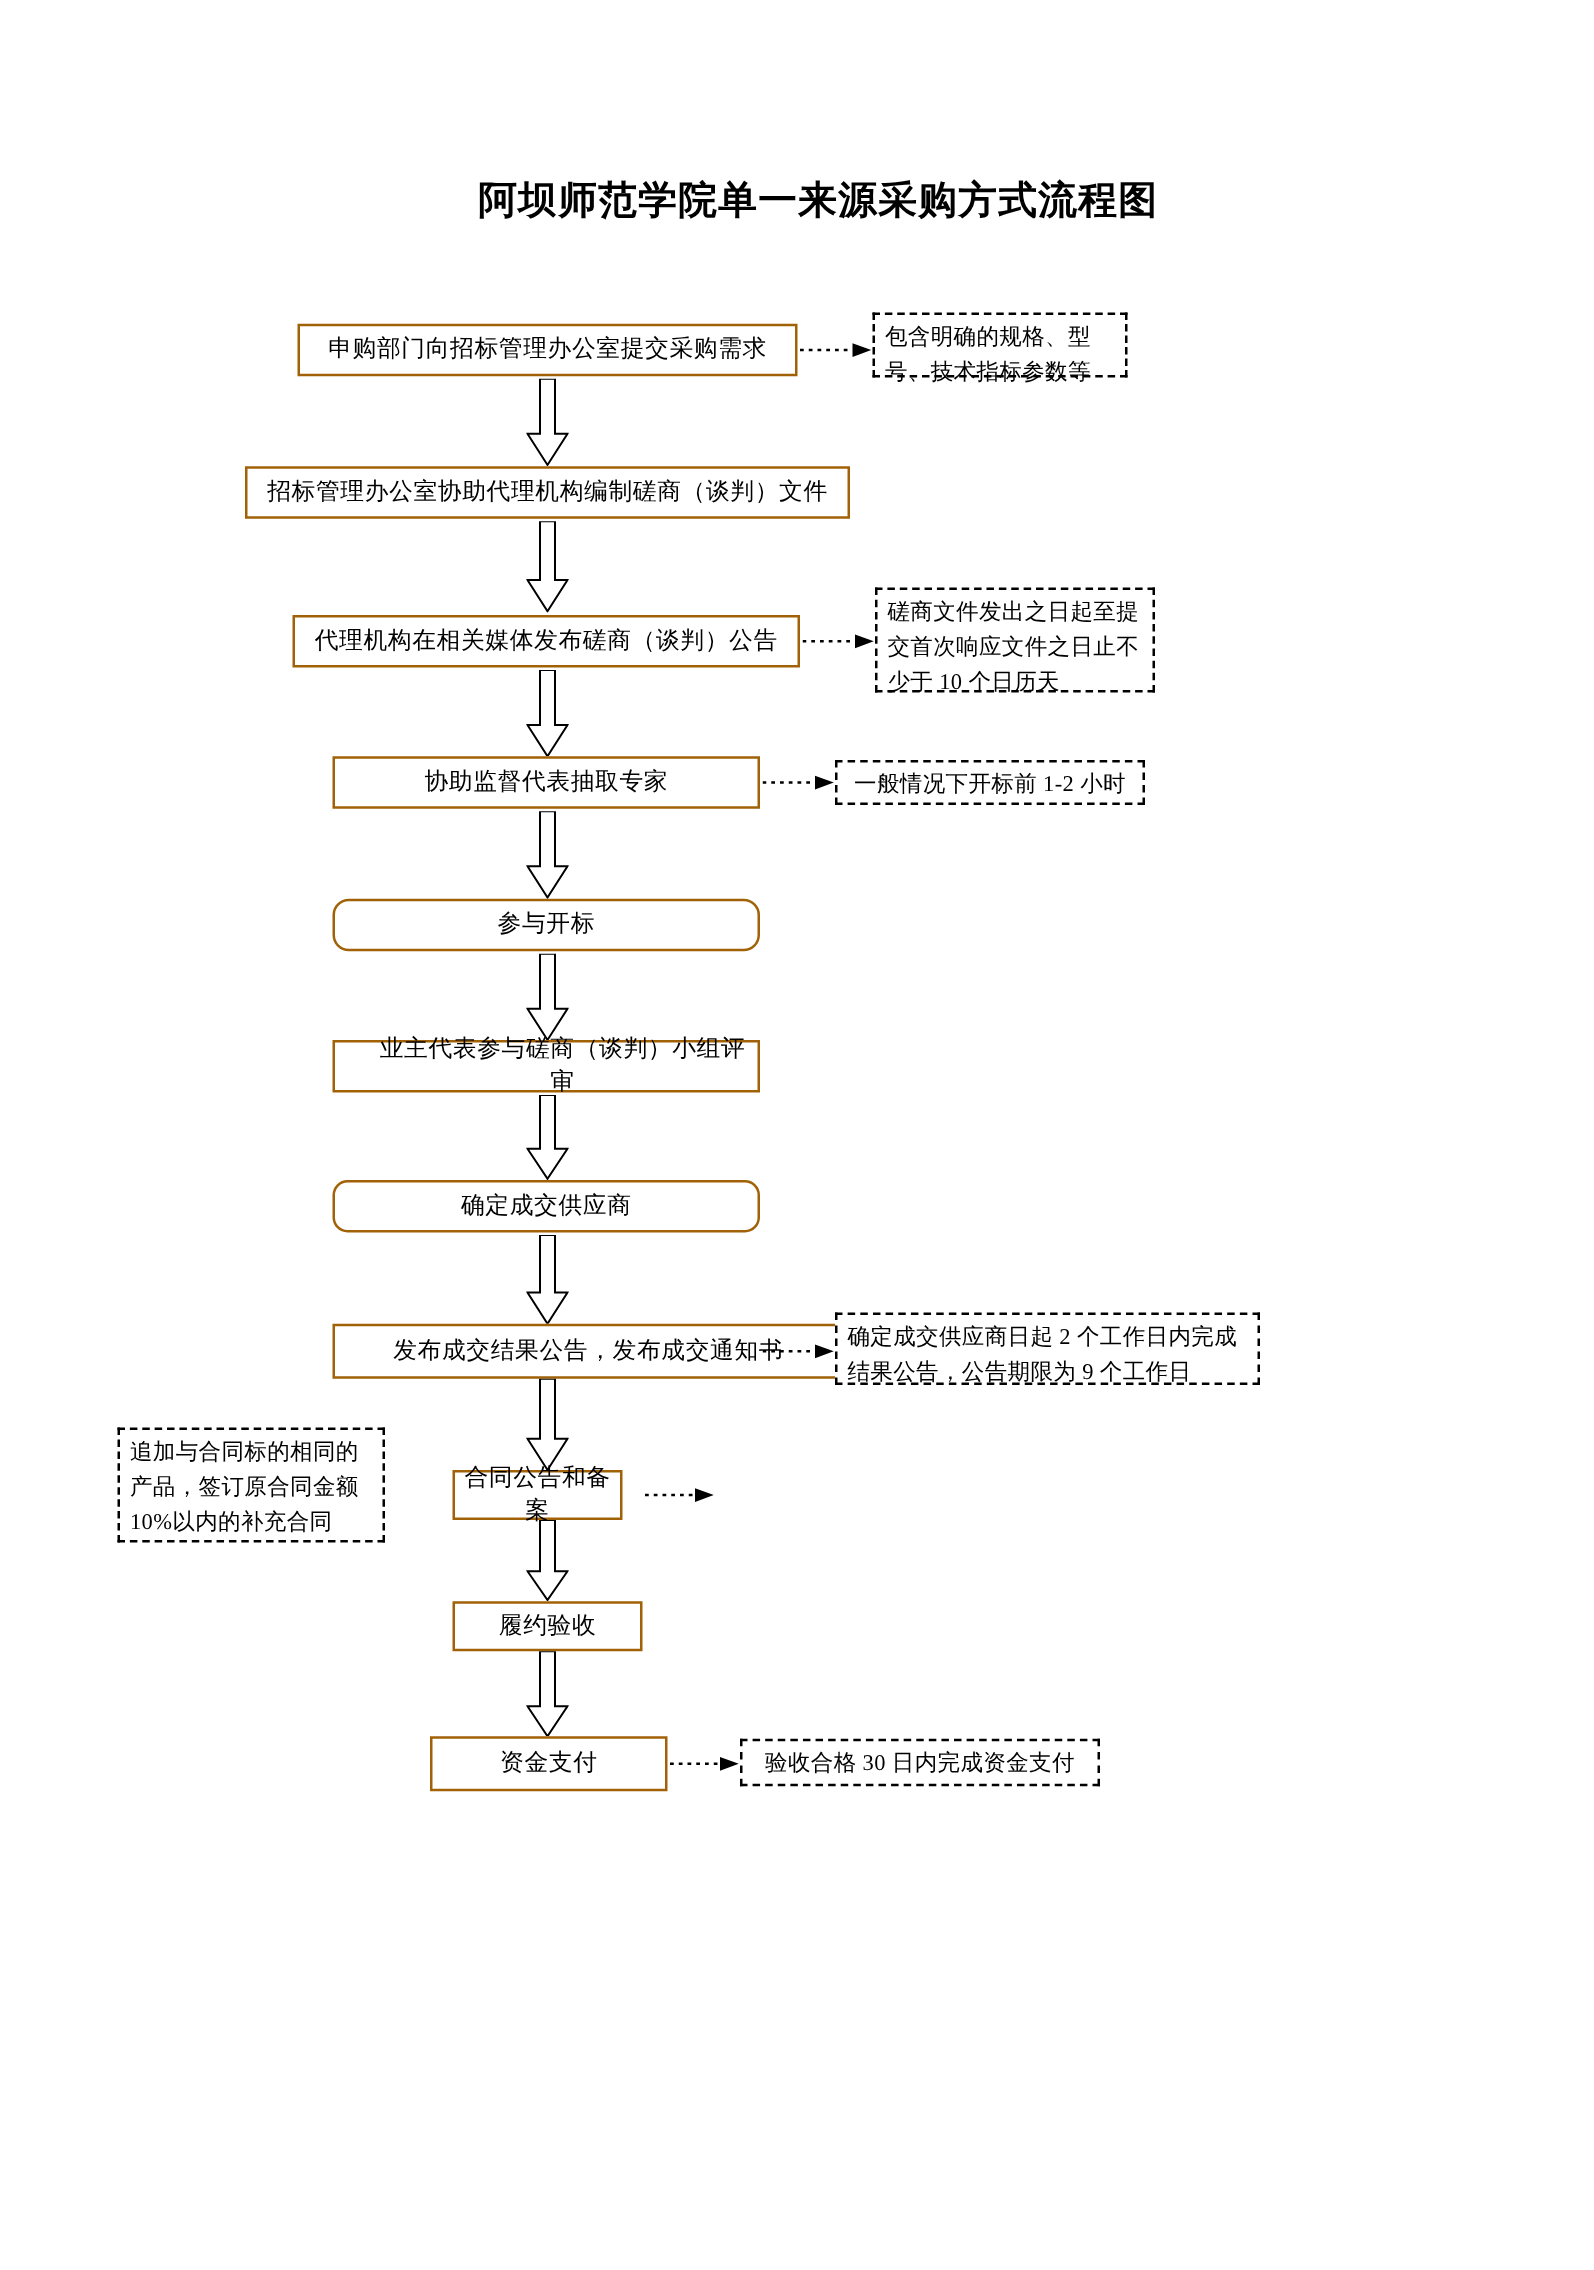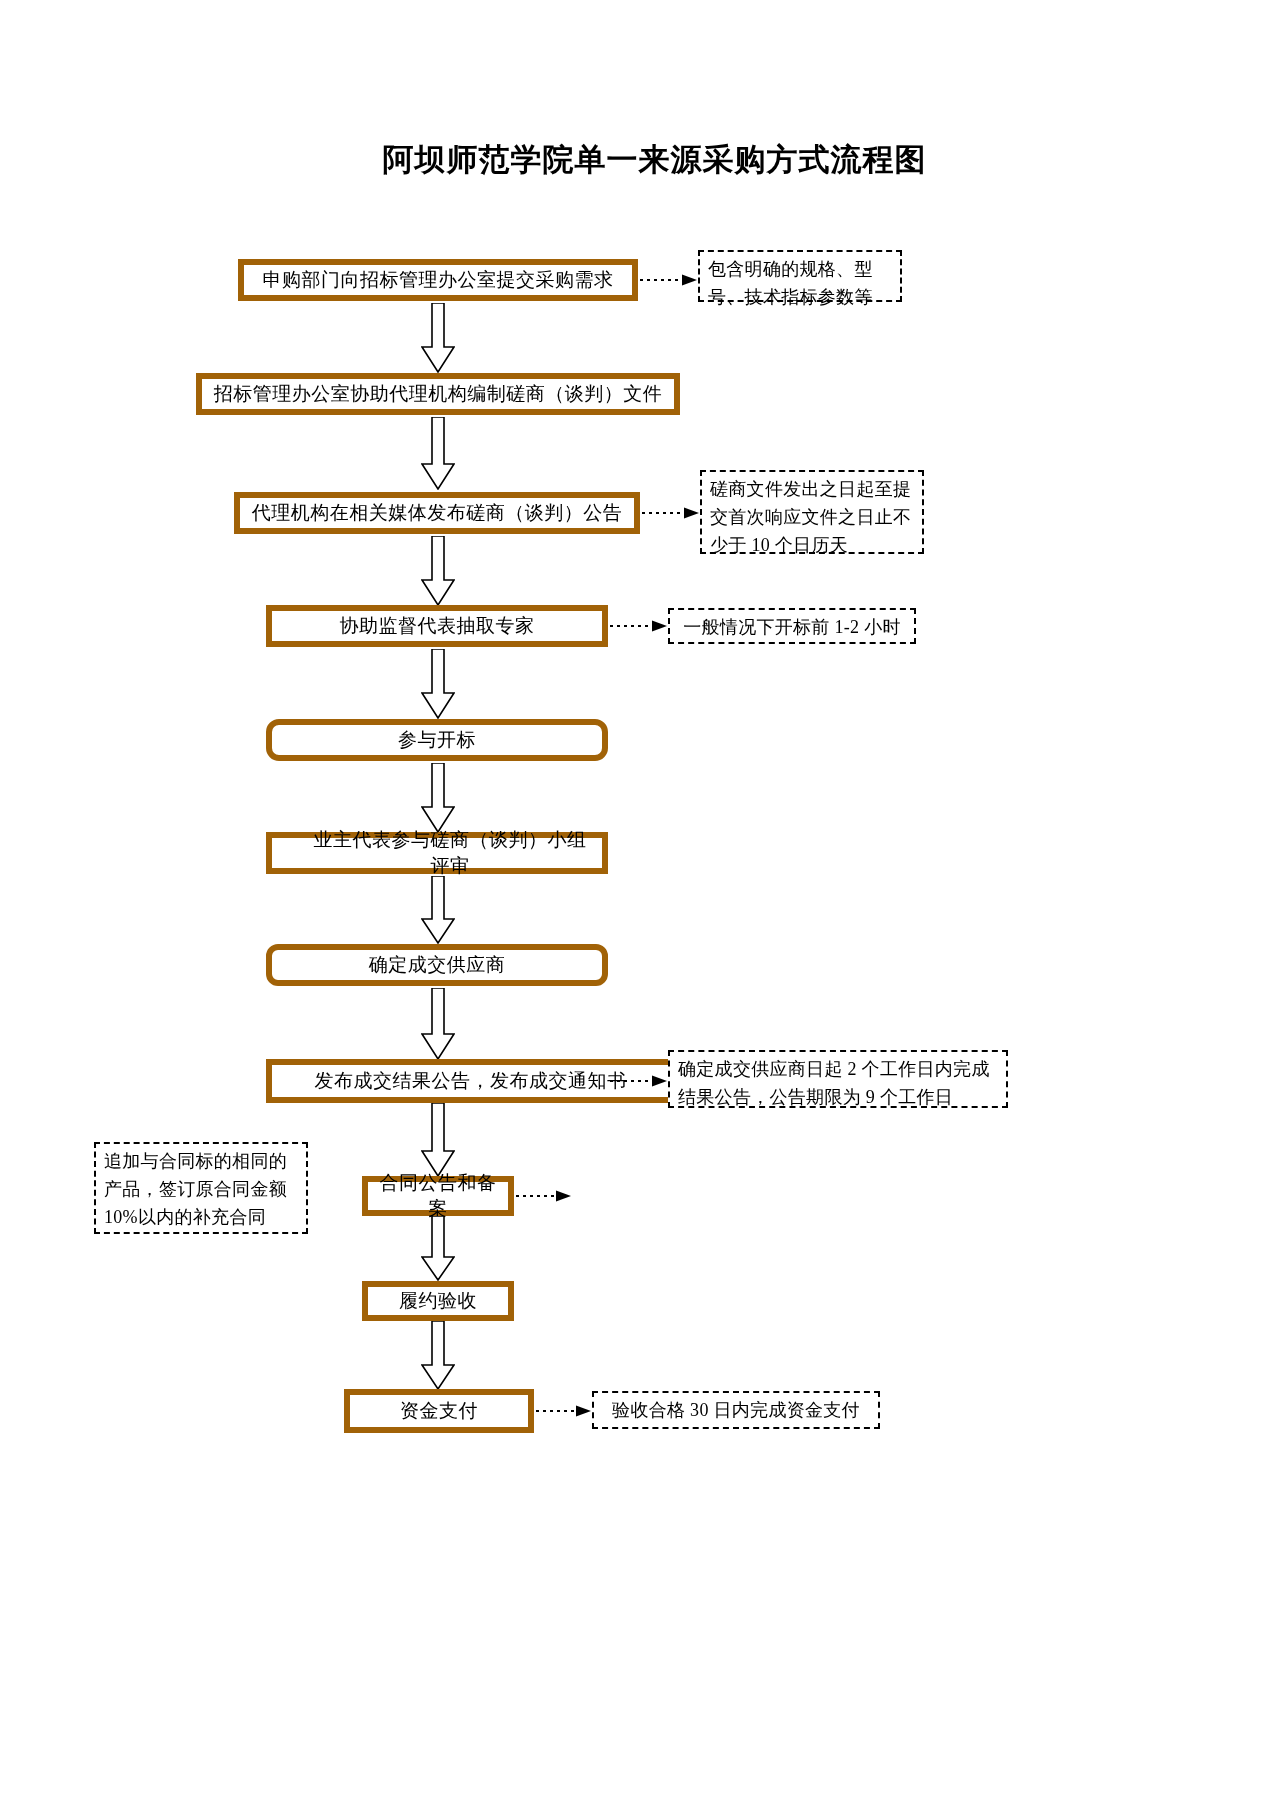--- a/index.html
+++ b/index.html
@@ -29,21 +29,21 @@
     letter-spacing:1px;
     line-height:1.3;
     font-family:"Liberation Sans","DejaVu Sans",sans-serif;
     padding-left:17px;
   }
 
   
   .node{
     position:absolute;
     box-sizing:border-box;
-    border:6px solid #a16207;
+    border:2px solid #a16207;
     background:#fff;
     display:flex;
     align-items:center;
     justify-content:center;
     text-align:center;
     font-size:19px;
     line-height:1.35;
     letter-spacing:0.5px;
     padding:2px 6px;
   }
@@ -206,21 +206,21 @@
   <div class="downarrow" style="left:421px; top:1103px; width:34px; height:74px;">
     <svg viewBox="0 0 34 74" preserveAspectRatio="none">
       <polygon points="11,0 23,0 23,48 33,48 17,73 1,48 11,48" fill="#ffffff" stroke="#000000" stroke-width="1.6"></polygon>
     </svg>
   </div>
 
   <div class="note" style="left:94px; top:1142px; width:214px; height:92px;">
     <span>追加与合同标的相同的产品，签订原合同金额10%以内的补充合同</span>
   </div>
 
-  <div class="node" style="left:362px; top:1176px; width:152px; height:40px;">
+  <div class="node" style="left:362px; top:1176px; width:136px; height:40px;">
     <span>合同公告和备案</span>
   </div>
 
   <div class="dotline" style="left:516px; top:1190px; width:56px;">
     <svg viewBox="0 0 56 12" preserveAspectRatio="none">
       <line x1="0" y1="6" x2="40" y2="6" stroke="#000000" stroke-width="2" stroke-dasharray="3,4"></line>
       <polygon points="40,0.5 55,6 40,11.5" fill="#000000"></polygon>
     </svg>
   </div>
 

